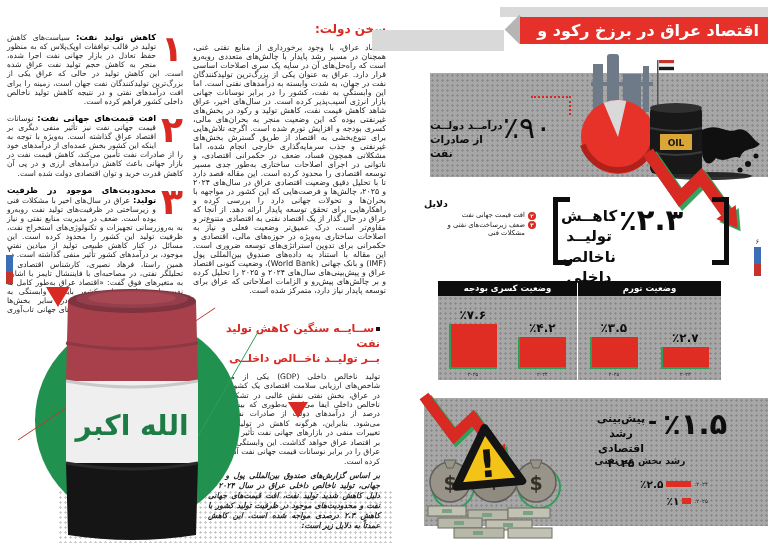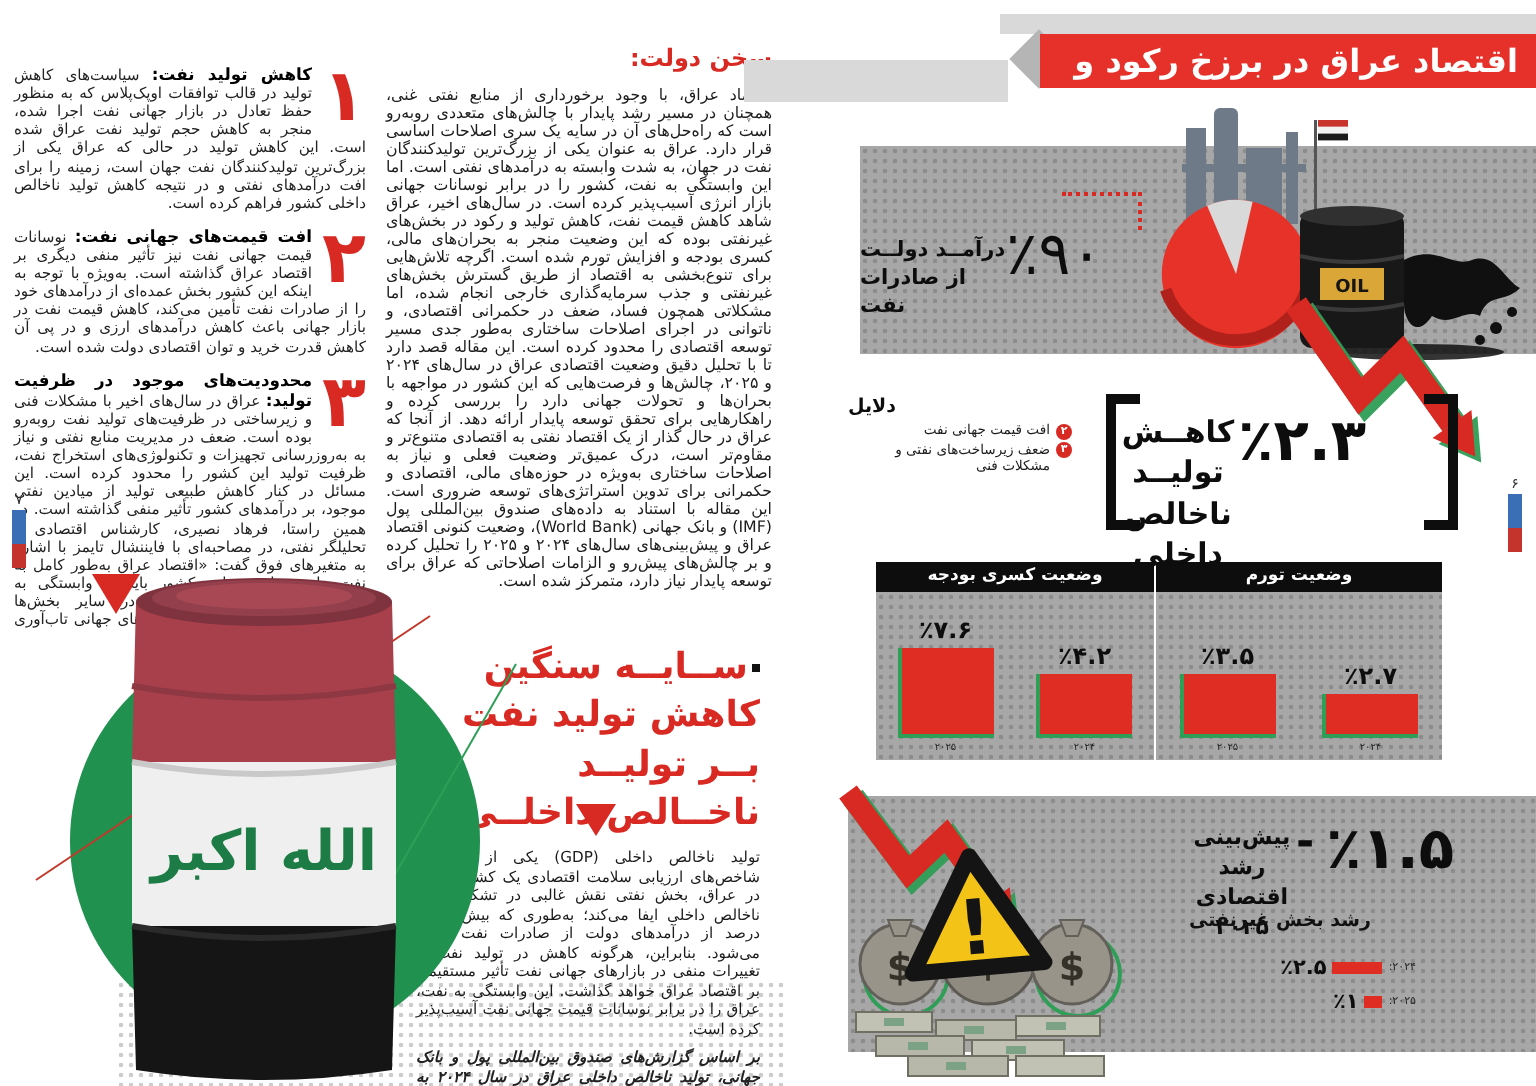--- a/index.html
+++ b/index.html
@@ -11,21 +11,21 @@
   .lightdots{background-image:radial-gradient(#cccccc 1px,transparent 1.3px);background-size:5px 5px;}
   
   .left-col{left:7px;top:32px;width:176px;font-size:7.6px;line-height:1.2;text-align:justify;color:#222;}
   .factor{margin-bottom:7px;}
   .factor .big-num{float:right;font-size:36px;line-height:.85;font-weight:bold;color:#d82923;margin-left:5px;margin-top:2px;}
   .factor b{font-size:8.4px;color:#000;}
   .mid-col{left:193px;top:22px;width:193px;}
   .mid-col h2{margin:0 0 7px 0;font-size:12px;color:#d82923;text-align:right;}
   .mid-col p{margin:0;font-size:7.9px;line-height:1.14;text-align:justify;color:#1c1c1c;}
   .shadow-sec{left:208px;top:322px;width:172px;}
-  .shadow-sec h3{margin:0;font-size:18px;line-height:1.35;color:#d82923;text-align:right;}
+  .shadow-sec h3{margin:0;font-size:11px;line-height:1.35;color:#d82923;text-align:right;}
   .shadow-sec h3 .dot{display:inline-block;width:4px;height:4px;background:#111;margin-left:2px;vertical-align:middle;}
   .shadow-sec .p1{margin:5px 0 0 0;font-size:7.6px;line-height:1.25;text-align:justify;color:#1a1a1a;}
   .shadow-sec .p2{margin:5px 0 0 0;font-size:7.6px;line-height:1.3;text-align:justify;color:#222;font-weight:bold;font-style:italic;}
   .tri-down{width:0;height:0;border-left:12px solid transparent;border-right:12px solid transparent;border-top:20px solid #d82923;}
   .tri-down.small{border-left-width:10px;border-right-width:10px;border-top-width:16px;}
   .page-tag .num{font-size:7px;color:#333;text-align:center;}
   .page-tag .blue{width:7px;height:17px;background:#3a6fb5;margin:1px auto 0;}
   .page-tag .red{width:7px;height:12px;background:#c4332c;margin:0 auto;}
   
   .gray-strip{background:#d9d9d9;}

